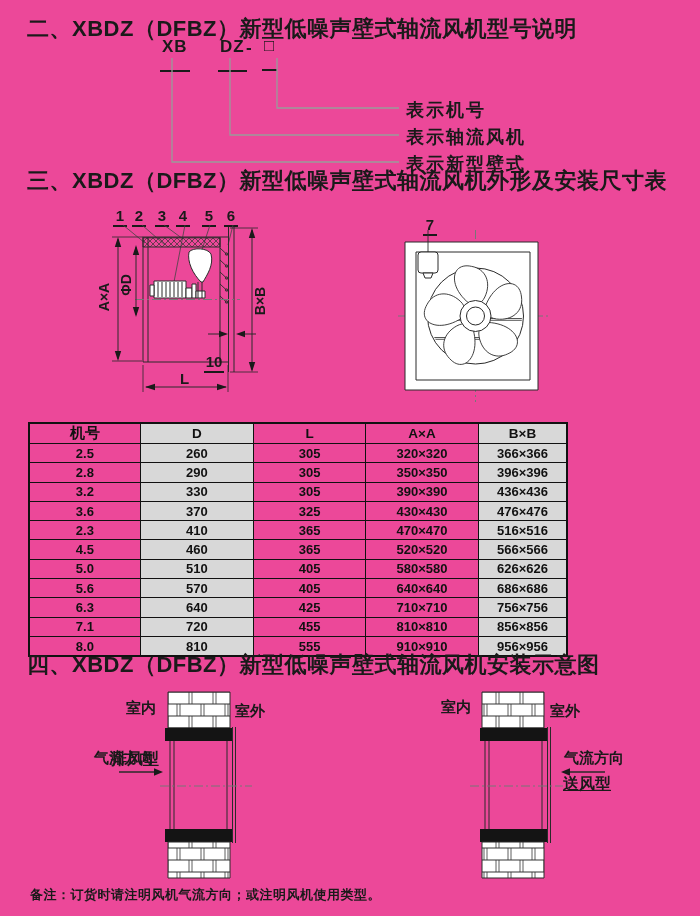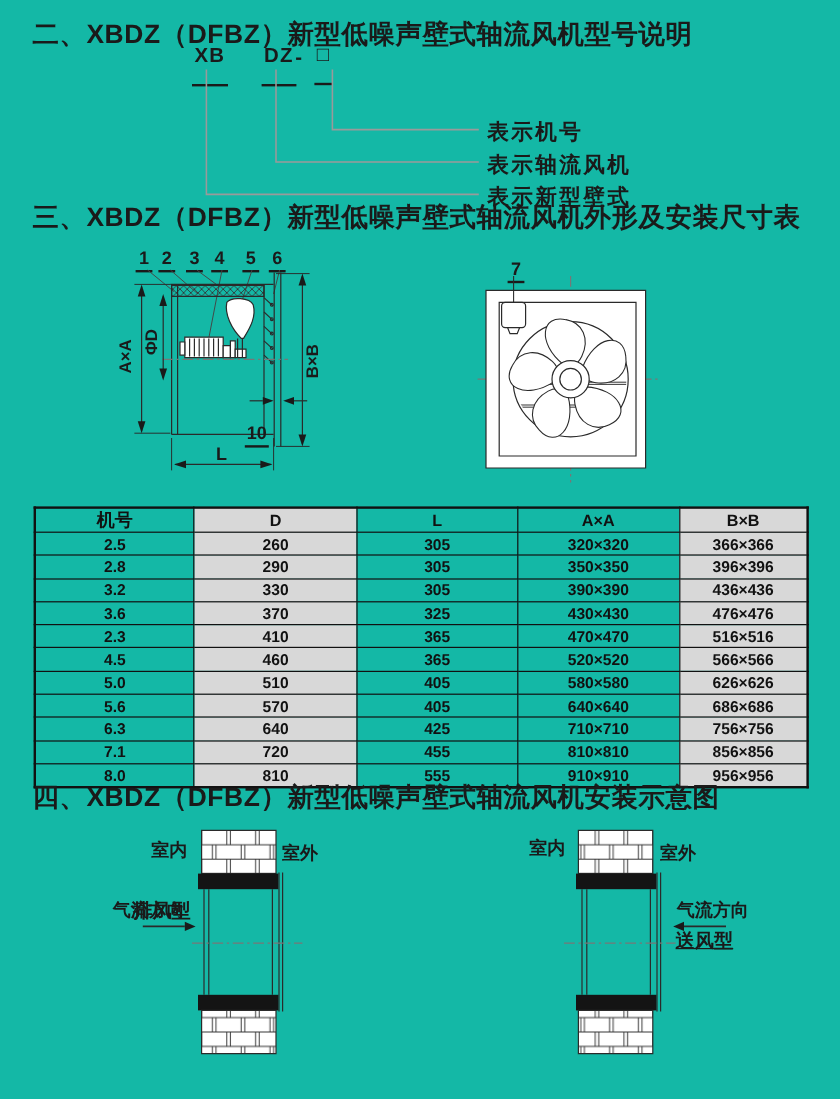--- a/index.html
+++ b/index.html
@@ -1,31 +1,31 @@
 <!DOCTYPE html>
 <html><head>
 <meta charset="utf-8">
 <style>
   html,body{margin:0;padding:0;background:#fff;}
-  .page{position:relative;width:700px;height:916px;background:#14b8a6;overflow:hidden;
+  .page{position:relative;width:700px;height:916px;background:#ec4899;overflow:hidden;
         font-family:"Liberation Sans","DejaVu Sans",sans-serif;color:#1a1a1a;}
   .abs{position:absolute;}
   .hd{font-size:22px;font-weight:bold;letter-spacing:.5px;white-space:nowrap;}
   .code{font-size:17px;font-weight:bold;letter-spacing:1px;border-bottom:2.5px solid #1a1a1a;
         padding:0 2px 14px 2px;display:inline-block;line-height:1.05;}
   .callout{font-size:18px;font-weight:bold;letter-spacing:2px;white-space:nowrap;}
   .pnum{font-size:15px;font-weight:bold;width:14px;text-align:center;
         border-bottom:2px solid #1a1a1a;line-height:1.1;display:inline-block;}
   .dim{font-size:14px;font-weight:bold;white-space:nowrap;}
   .rot{transform:rotate(-90deg);transform-origin:center center;width:60px;text-align:center;}
   .caption{width:700px;text-align:center;font-size:13.5px;font-weight:bold;letter-spacing:1px;white-space:nowrap;}
   .lbl{font-size:15px;font-weight:bold;white-space:nowrap;}
   .lbl2{font-size:16px;font-weight:bold;white-space:nowrap;}
   .note{font-size:13px;font-weight:bold;letter-spacing:.5px;white-space:nowrap;}
-  table.spec{position:absolute;left:28px;top:422px;width:646px;border-collapse:collapse;
+  table.spec{position:absolute;left:28px;top:422px;width:540px;border-collapse:collapse;
              border:2px solid #111;table-layout:fixed;}
   table.spec th,table.spec td{border:1px solid #111;text-align:center;padding:0;
              height:18.3px;font-size:13px;font-weight:bold;color:#111;}
   table.spec thead th{font-size:13.5px;}
   table.spec .shade{background:#d8d8d8;}
   svg{position:absolute;overflow:visible;}
   svg *{vector-effect:non-scaling-stroke;}
 </style>
 </head>
 <body>
@@ -339,14 +339,15 @@
       <line x1="140" y1="92" x2="175" y2="92" stroke-width="1.6"></line>
       <polygon points="140,88.2 140,95.8 131,92" fill="#1a1a1a" stroke="none"></polygon>
       <line x1="40" y1="106" x2="133" y2="106" stroke="#777" stroke-dasharray="9 3 2 3"></line>
     </g>
   </svg>
   <div class="abs lbl" style="left:441px;top:698px;">室内</div>
   <div class="abs lbl" style="left:550px;top:702px;">室外</div>
   <div class="abs lbl" style="left:564px;top:749px;">气流方向</div>
   <div class="abs lbl2" style="left:563px;top:774px;text-decoration:underline;">送风型</div>
 
+  <div class="abs note" style="left:30px;top:886px;">备注：订货时请注明风机气流方向；或注明风机使用类型。</div>
 
 </div>
 
 </body></html>

